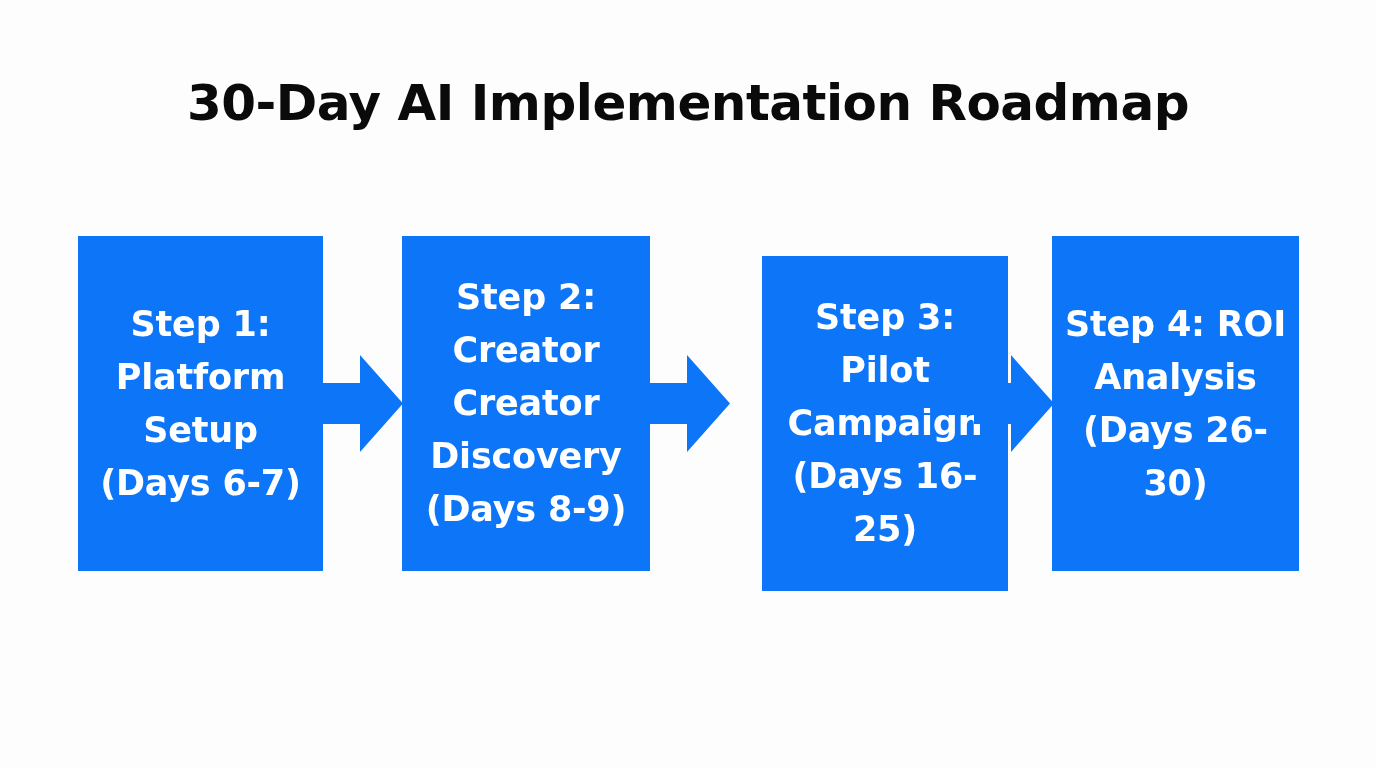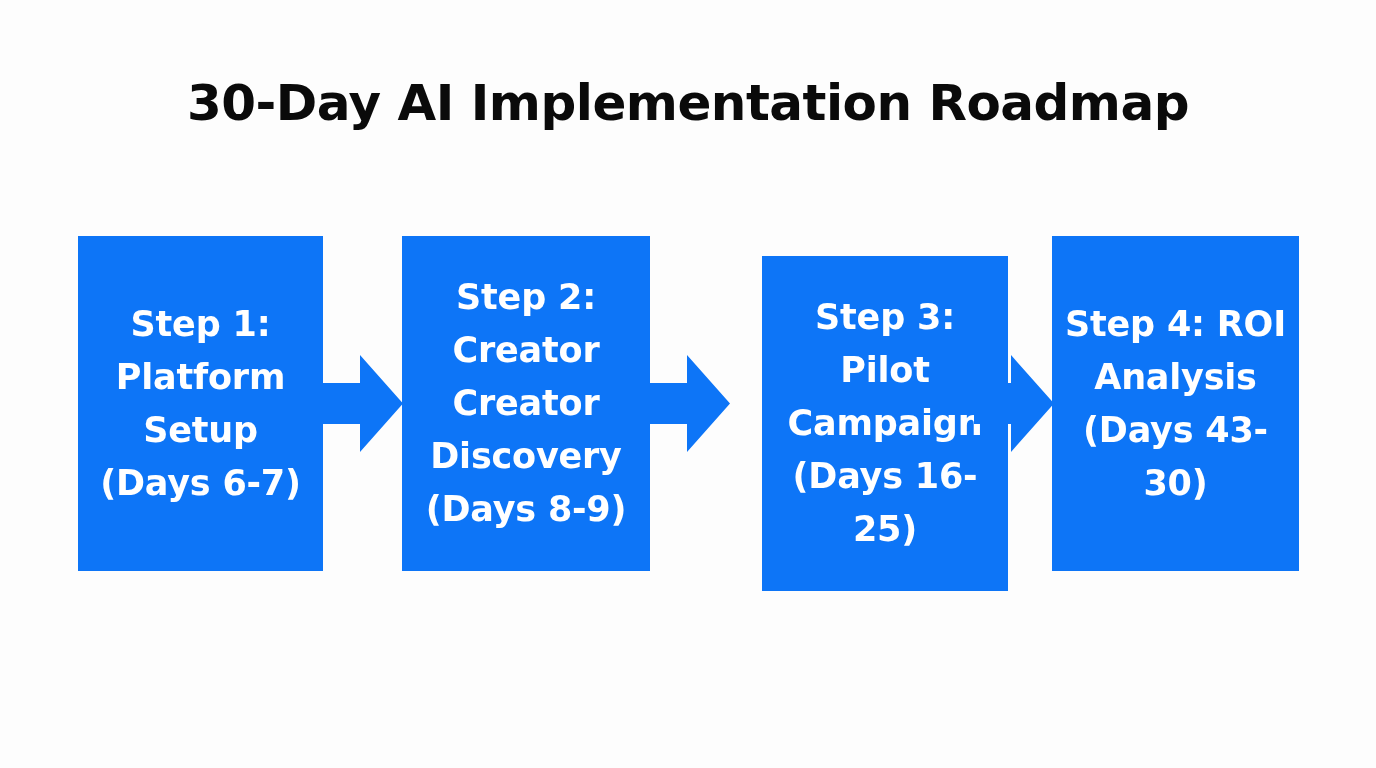--- a/index.html
+++ b/index.html
@@ -124,17 +124,17 @@
       <span class="step-label">Step 3: Pilot Campaign (Days 16-25)</span>
     </div>
 
     <div class="flow-arrow" id="flow-arrow-3">
       <svg viewBox="0 0 80 97" xmlns="http://www.w3.org/2000/svg" aria-hidden="true">
         <polygon points="0,28 37,28 37,0 80,48.5 37,97 37,69 0,69" fill="#0d75f7"></polygon>
       </svg>
     </div>
 
     <div class="step-box" id="step-box-4">
-      <span class="step-label">Step 4: ROI Analysis (Days 43-30)</span>
+      <span class="step-label">Step 4: ROI Analysis (Days 26-30)</span>
     </div>
 
   </div>
 </div>
 
 </body></html>

